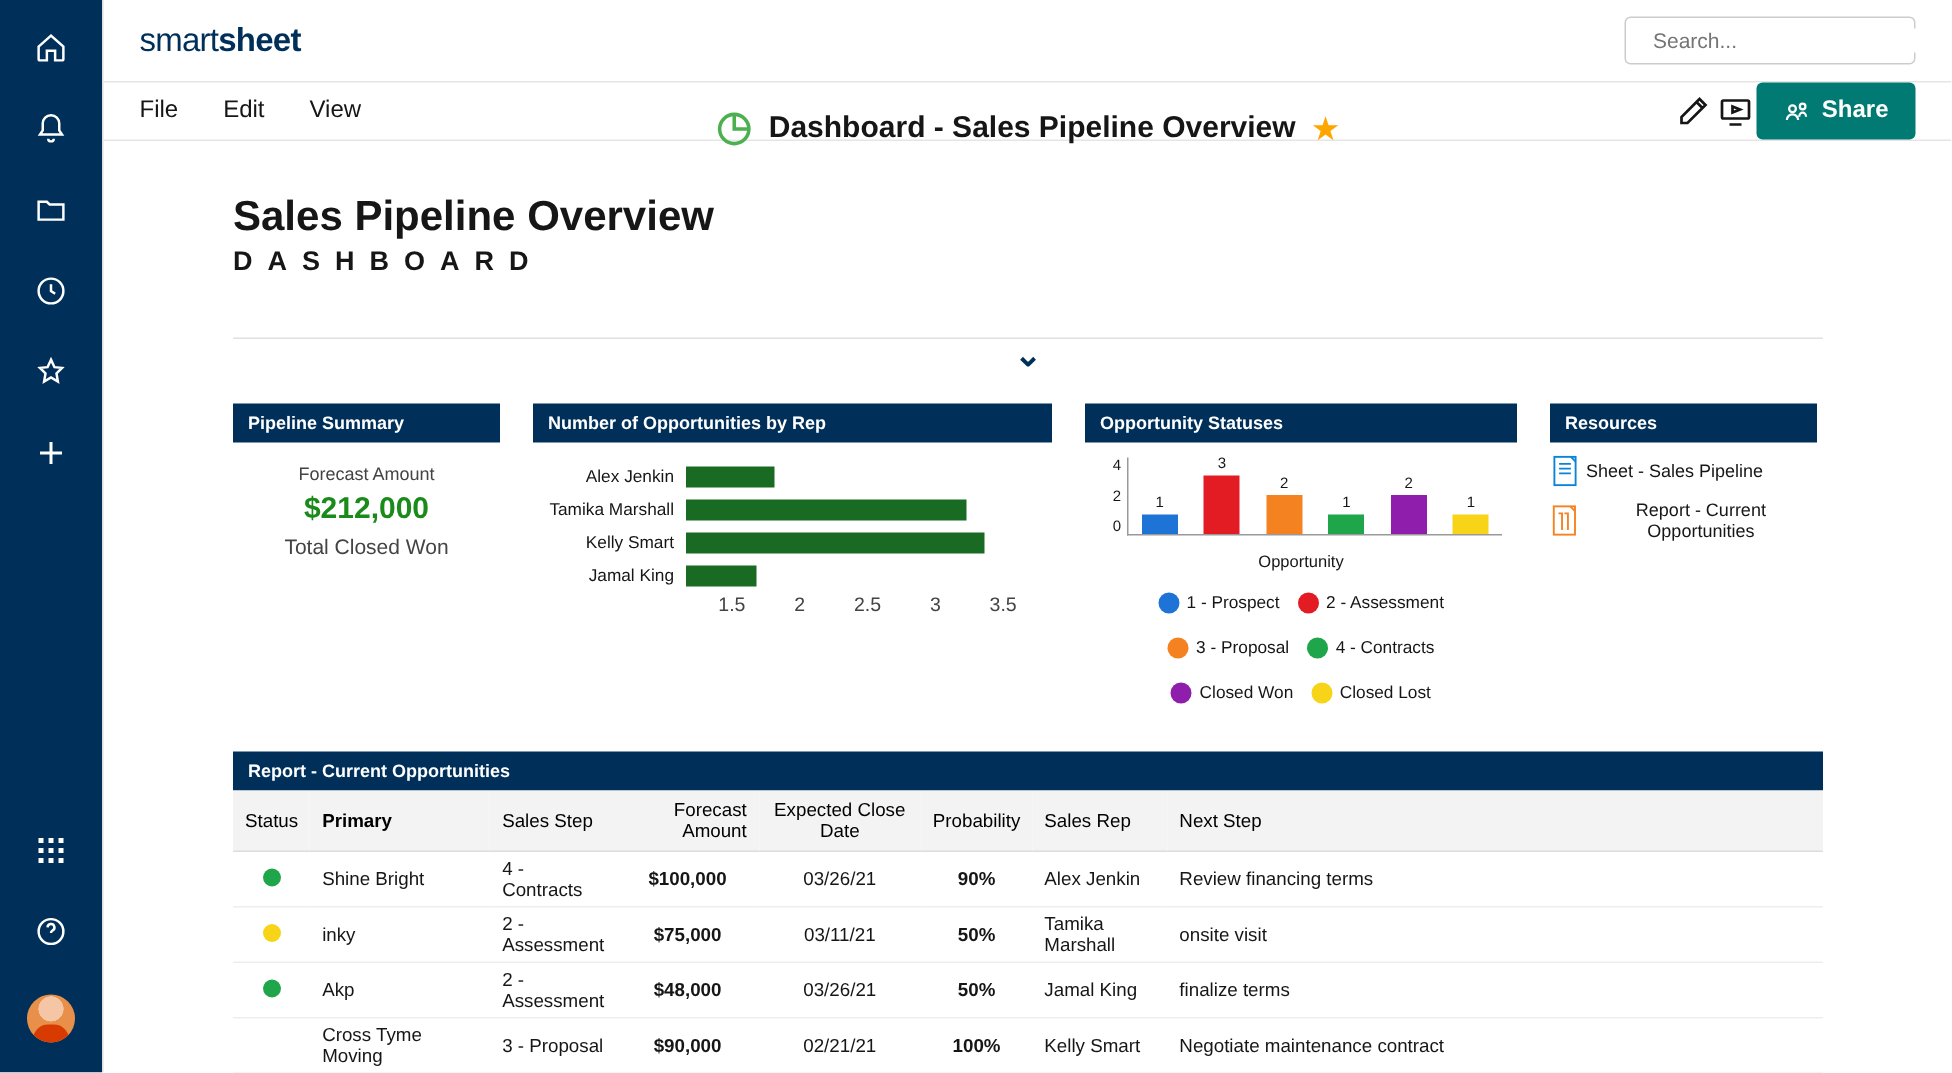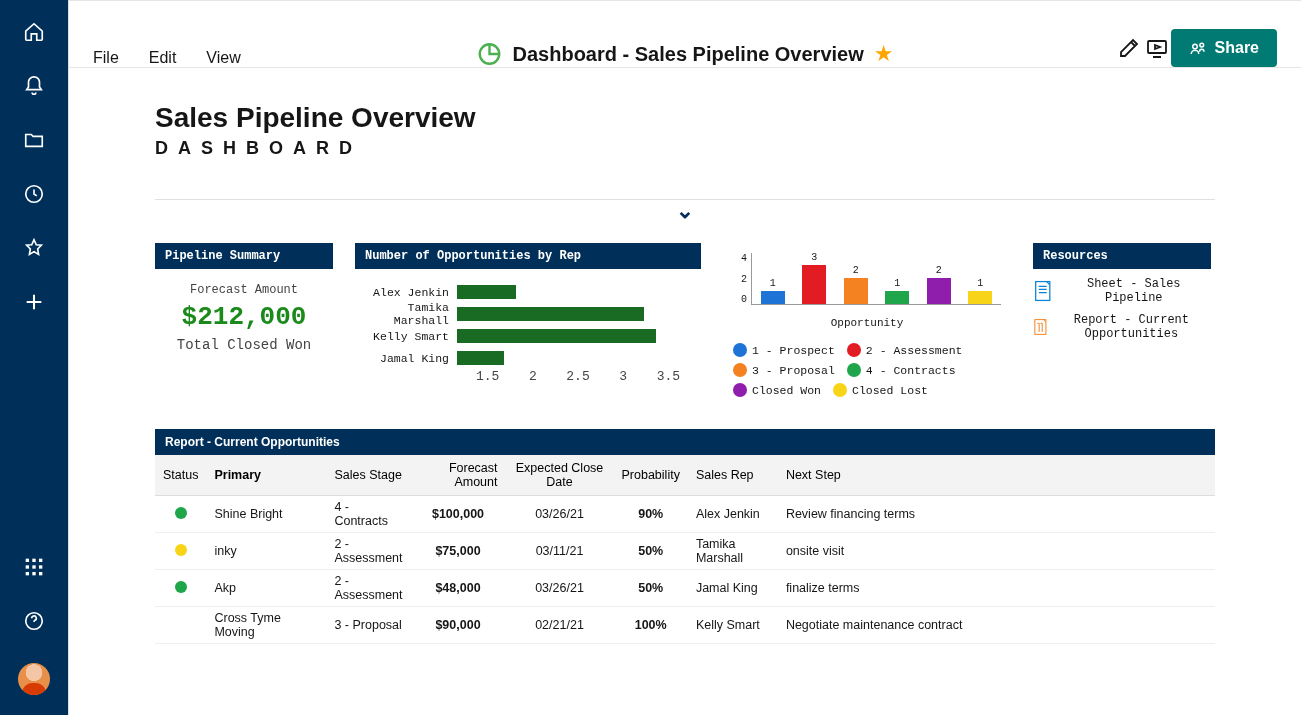--- a/index.html
+++ b/index.html
@@ -10,61 +10,61 @@
 .leftnav .spacer { flex: 1; }
 .avatar { width: 32px; height: 32px; border-radius: 50%; background: radial-gradient(circle at 50% 30%, #f5c6a5 30%, #e8904a 31%, #e8904a 100%); margin-bottom: 20px; cursor: pointer; position: relative; overflow: hidden; }
 .avatar::after { content: ""; position: absolute; bottom: -4px; left: 4px; right: 4px; height: 16px; background: #d83b01; border-radius: 10px 10px 0 0; }
 .main { flex: 1; display: flex; flex-direction: column; border-left: 1px solid #ddd; }
 .topbar { height: 54px; display: flex; align-items: center; padding: 0 24px; }
 .logo { font-size: 22px; font-weight: 400; letter-spacing: -0.5px; color: #003059; }
 .logo b { font-weight: 700; }
 .top-spacer { flex: 1; }
 .search-wrap { width: 194px; height: 32px; border: 1px solid #ccc; border-radius: 4px; display: flex; align-items: center; padding: 0 10px; gap: 8px; }
 .search-wrap input { border: none; outline: none; flex: 1; font-size: 14px; }
-.toolbar { height: 68px; border-top: 1px solid #e5e5e5; border-bottom: 1px solid #e5e5e5; display: flex; align-items: flex-end; padding: 0 24px; position: relative; }
+.toolbar { height: 40px; border-top: 1px solid #e5e5e5; border-bottom: 1px solid #e5e5e5; display: flex; align-items: center; padding: 0 24px; position: relative; }
 .menu-items { display: flex; gap: 30px; font-size: 16px; }
 .menu-items span { cursor: pointer; }
 .center-title { position: absolute; left: 50%; transform: translateX(-50%); display: flex; align-items: center; gap: 10px; margin-top: 23px; }
 .center-title .title { font-size: 20px; font-weight: 700; }
 .star-icon { color: #ffa500; font-size: 22px; }
 .right-tools { margin-left: auto; display: flex; align-items: center; }
 .icon-btn { width: 28px; height: 28px; display: flex; align-items: center; justify-content: center; cursor: pointer; }
 .share-btn { background: #007a72; color: #fff; border-radius: 4px; padding: 10px 18px; font-size: 16px; font-weight: 600; display: flex; align-items: center; gap: 8px; cursor: pointer; }
 .content { flex: 1; overflow: auto; padding: 34px 0 20px 0; }
 .content-inner { width: 1060px; margin: 0 auto; }
 .page-title { font-size: 28px; font-weight: 800; }
 .page-subtitle { font-size: 18px; font-weight: 700; letter-spacing: 10px; margin-top: 4px; }
 .divider-row { margin-top: 40px; border-top: 1px solid #e0e0e0; position: relative; height: 20px; }
 .chev-down { position: absolute; left: 50%; top: -2px; transform: translateX(-50%); color: #003059; font-size: 22px; font-weight: 700; }
 .widgets { display: flex; gap: 22px; margin-top: 24px; }
-.widget { background: #fff; font-family: Liberation Mono, monospace; }
+.widget { background: #fff; }
 .widget-header { background: #003059; color: #fff; font-size: 12px; font-weight: 700; padding: 6px 10px; }
 .w-summary { width: 178px; }
 .w-summary .body { text-align: center; padding-top: 14px; }
 .fc-label { font-size: 12px; color: #444; }
-.fc-amount { font-size: 26px; font-weight: 800; color: #1a8a1a; margin-top: 5px; }
+.fc-amount { font-size: 20px; font-weight: 800; color: #1a8a1a; margin-top: 5px; }
 .fc-sub { font-size: 14px; color: #444; margin-top: 5px; }
 .w-bar { width: 346px; }
 .barchart { padding: 12px 10px 6px 10px; }
 .barrow { display: flex; align-items: center; height: 22px; }
 .barrow .lbl { width: 92px; font-size: 11.5px; text-align: right; padding-right: 8px; }
 .barrow .track { flex: 1; position: relative; height: 16px; }
 .barrow .bar { position: absolute; left: 0; top: 1px; height: 14px; background: #196b24; }
 .axis { display: flex; margin-left: 100px; font-size: 13px; color: #444; }
 .axis span { flex: 1; text-align: center; }
 .w-col { width: 288px; }
 .colchart { padding: 10px 10px 6px 10px; }
 .colplot { display: flex; height: 60px; position: relative; }
 .yaxis { width: 18px; display: flex; flex-direction: column; justify-content: space-between; font-size: 10px; text-align: right; padding-right: 4px; height: 52px; }
 .cols { flex: 1; display: flex; align-items: flex-end; justify-content: space-around; border-bottom: 1px solid #999; border-left: 1px solid #999; height: 52px; position: relative; }
 .colwrap { display: flex; flex-direction: column; align-items: center; position: relative; }
 .col { width: 24px; }
 .colval { font-size: 10px; position: absolute; top: -13px; }
 .xlabel { text-align: center; font-size: 11px; margin-top: 4px; }
-.legend { display: flex; flex-wrap: wrap; gap: 6px 12px; font-size: 11.5px; margin-top: 14px; }
+.legend { display: flex; flex-wrap: wrap; gap: 16px 12px; font-size: 11.5px; margin-top: 14px; justify-content: center; }
 .legend-item { display: flex; align-items: center; gap: 5px; }
 .dot { width: 14px; height: 14px; border-radius: 50%; }
 .w-res { width: 178px; }
 .w-res .body { text-align: center; padding-top: 8px; font-size: 12px; }
 .res-item { display: flex; align-items: center; gap: 4px; margin-bottom: 8px; }
 .table-widget { margin-top: 26px; }
 .tw-header { background: #003059; color: #fff; font-size: 12px; font-weight: 700; padding: 6px 10px; }
 table { width: 100%; border-collapse: collapse; font-size: 12.5px; }
 th { text-align: left; padding: 6px 8px; background: #f3f3f3; font-weight: 400; color: #000000; border-bottom: 1px solid #ddd; }
 th.primary { font-weight: 700; }
@@ -127,20 +127,31 @@
     <div class="nav-icon">
       <svg width="22" height="22" viewBox="0 0 24 24" fill="none" stroke="#fff" stroke-width="1.8">
           <circle cx="12" cy="12" r="9"></circle>
           <path d="M9.5 9a2.5 2.5 0 1 1 3.5 2.3c-.8.4-1 1-1 1.7M12 17h.01"></path>
         </svg>
     </div>
     <div class="avatar"></div>
   </div>
 
   <div class="main">
+    <div class="topbar">
+      <div class="logo"><span>smart</span><b>sheet</b></div>
+      <div class="top-spacer"></div>
+      <div class="search-wrap">
+        <svg width="14" height="14" viewBox="0 0 24 24" fill="none" stroke="#555" stroke-width="2">
+            <circle cx="10" cy="10" r="7"></circle>
+            <path d="m20 20-5-5"></path>
+          </svg>
+        <input placeholder="Search..." style="">
+      </div>
+    </div>
 
     <div class="toolbar">
       <div class="menu-items">
         <span>File</span>
         <span>Edit</span>
         <span>View</span>
       </div>
       <div class="center-title">
         <span>
           <svg width="26" height="26" viewBox="0 0 24 24" fill="none" stroke="#4caf50" stroke-width="2.2">
@@ -224,20 +235,21 @@
                   <span>1.5</span>
                   <span>2</span>
                   <span>2.5</span>
                   <span>3</span>
                   <span>3.5</span>
                 </div>
               </div>
           </div>
 
           <div class="widget w-col">
+            <div class="widget-header">Opportunity Statuses</div>
             <div class="colchart">
               <div class="colplot">
                 <div class="yaxis" id="yaxis">
                     <div>4</div>
                     <div>2</div>
                     <div>0</div>
                   </div>
                 <div class="cols" id="cols">
                     <div class="colwrap">
                       <div class="colval">1</div>
@@ -316,21 +328,21 @@
           </div>
         </div>
 
         <div class="table-widget">
           <div class="tw-header">Report - Current Opportunities</div>
           <table>
             <thead>
                 <tr>
               <th style="width:48px">Status</th>
               <th class="primary" style="width:120px">Primary</th>
-              <th style="width:82px">Sales Stage</th>
+              <th style="width:82px">Sales Step</th>
               <th style="width:95px;text-align:right">Forecast Amount</th>
               <th style="width:108px;text-align:center">Expected Close Date</th>
               <th style="width:62px;text-align:right">Probability</th>
               <th style="width:90px">Sales Rep</th>
               <th>Next Step</th>
             </tr>
               </thead>
             <tbody id="tbody">
                 <tr>
                   <td class="ctr"><span class="status-dot" style="background:#1fa54a"></span></td>

